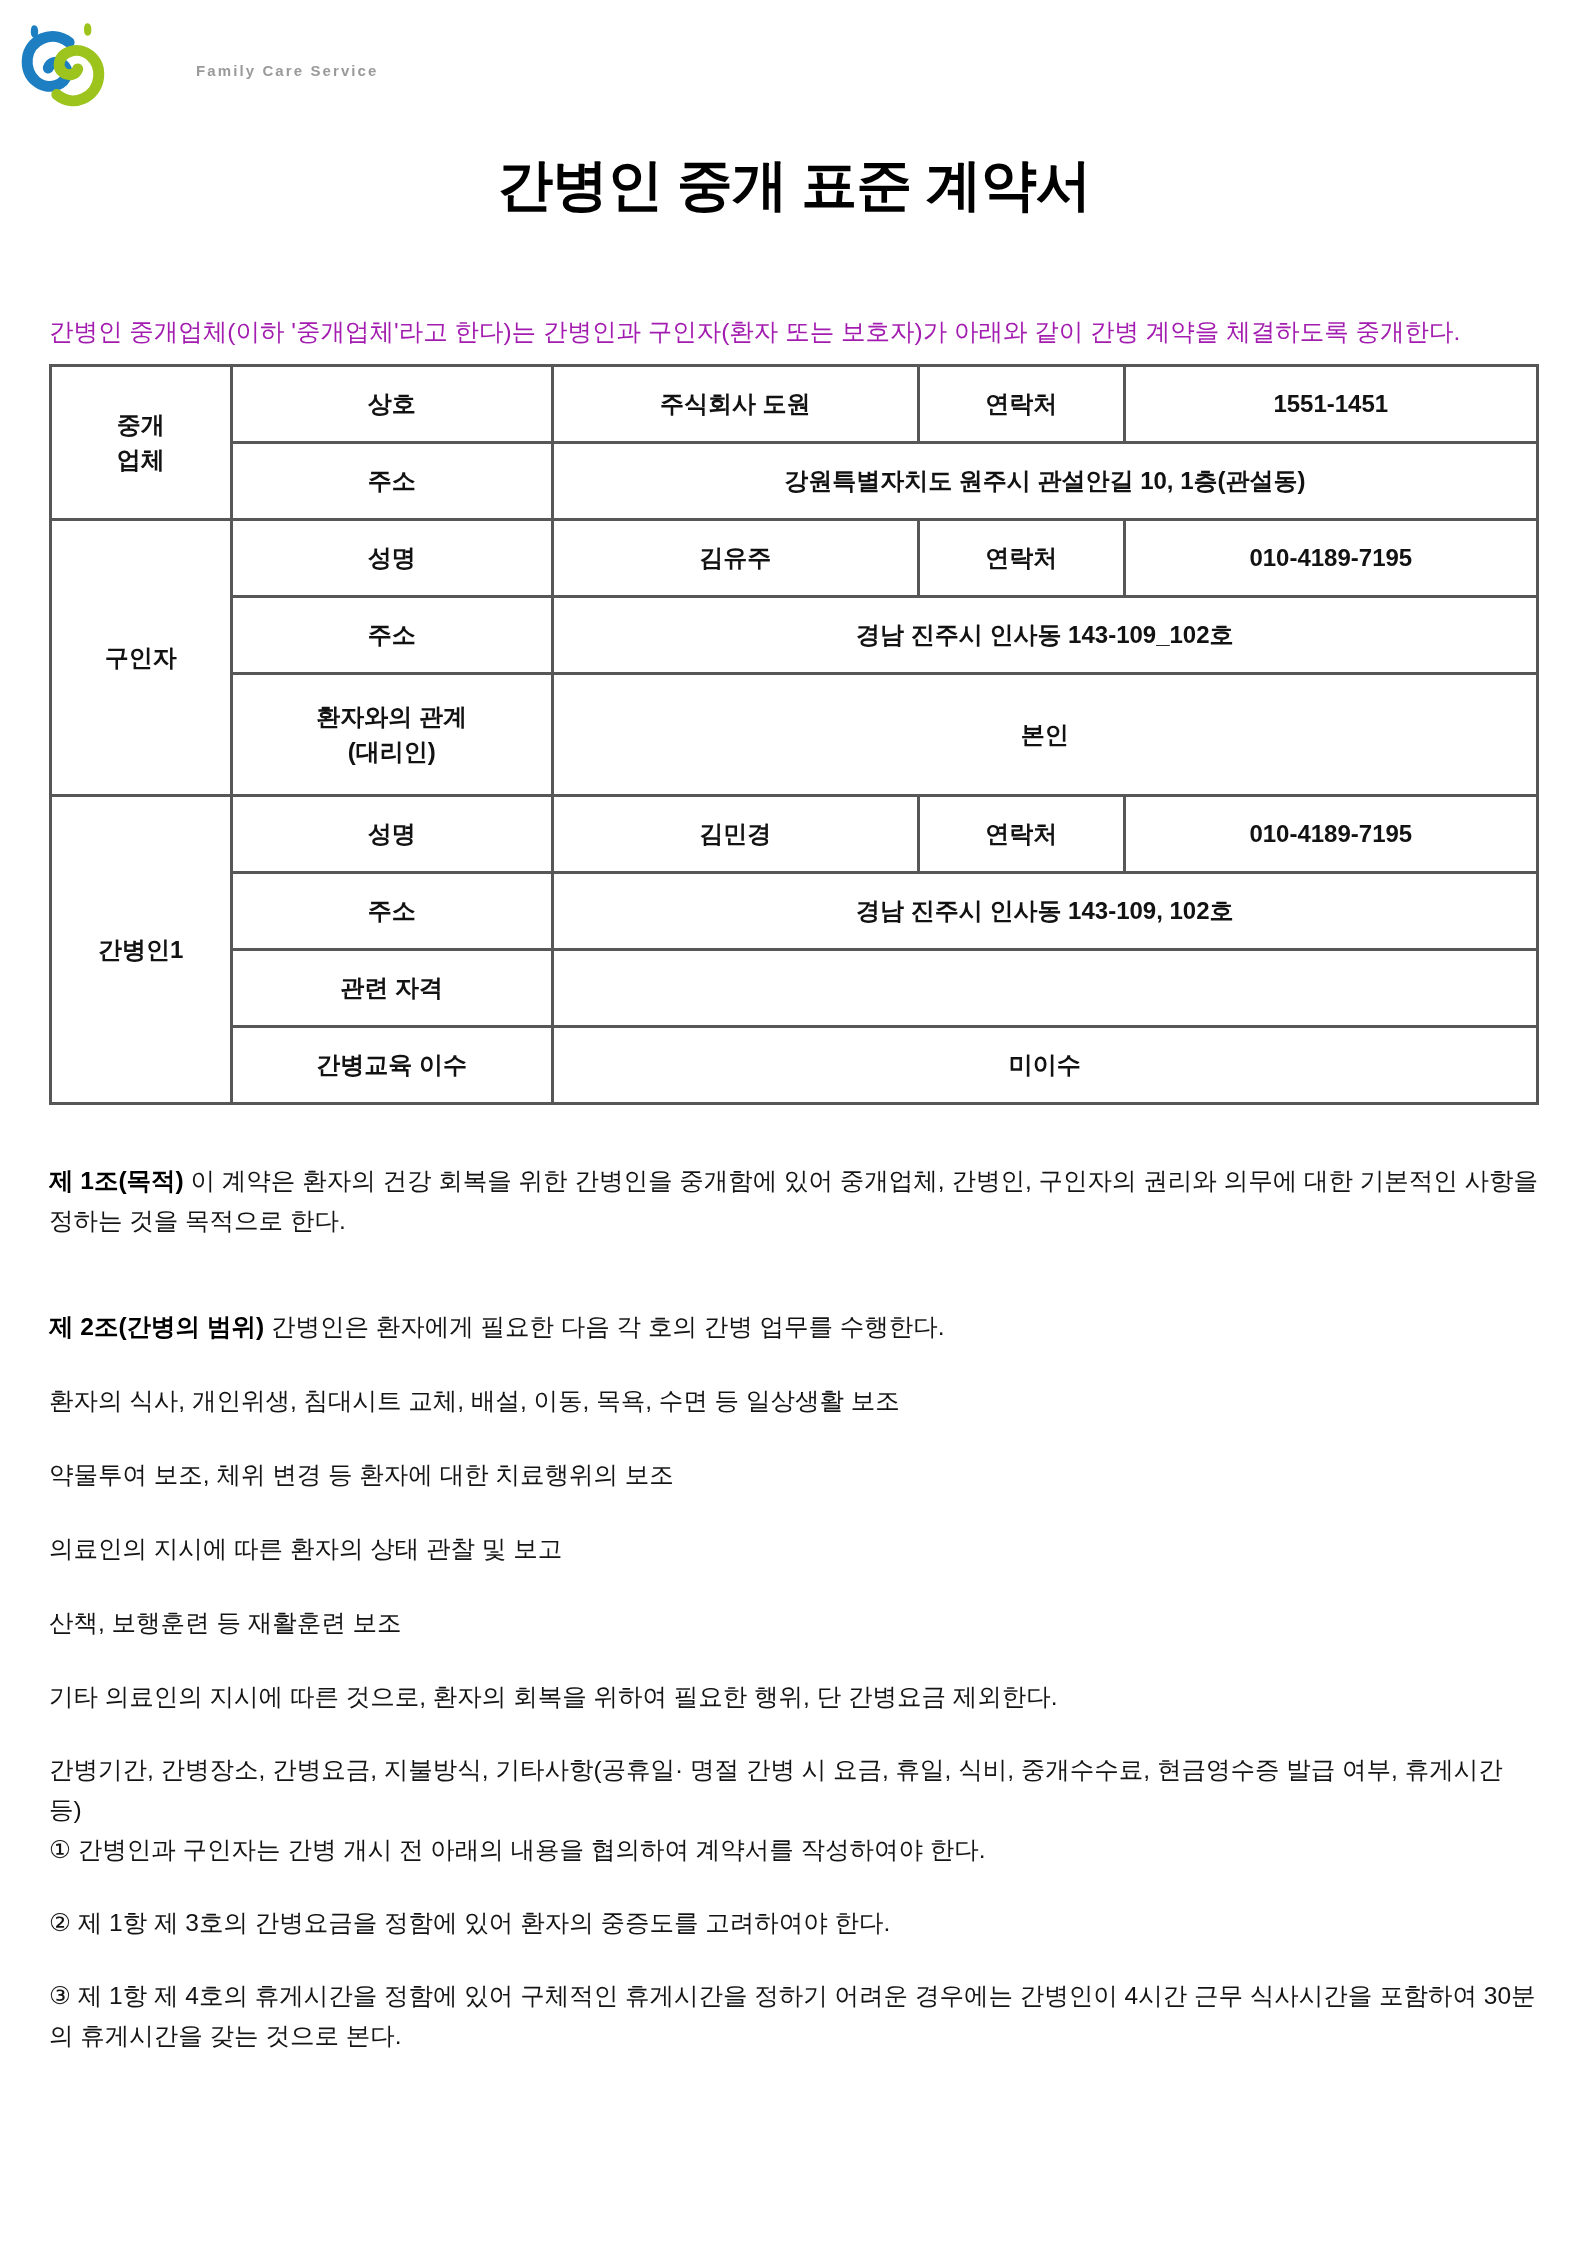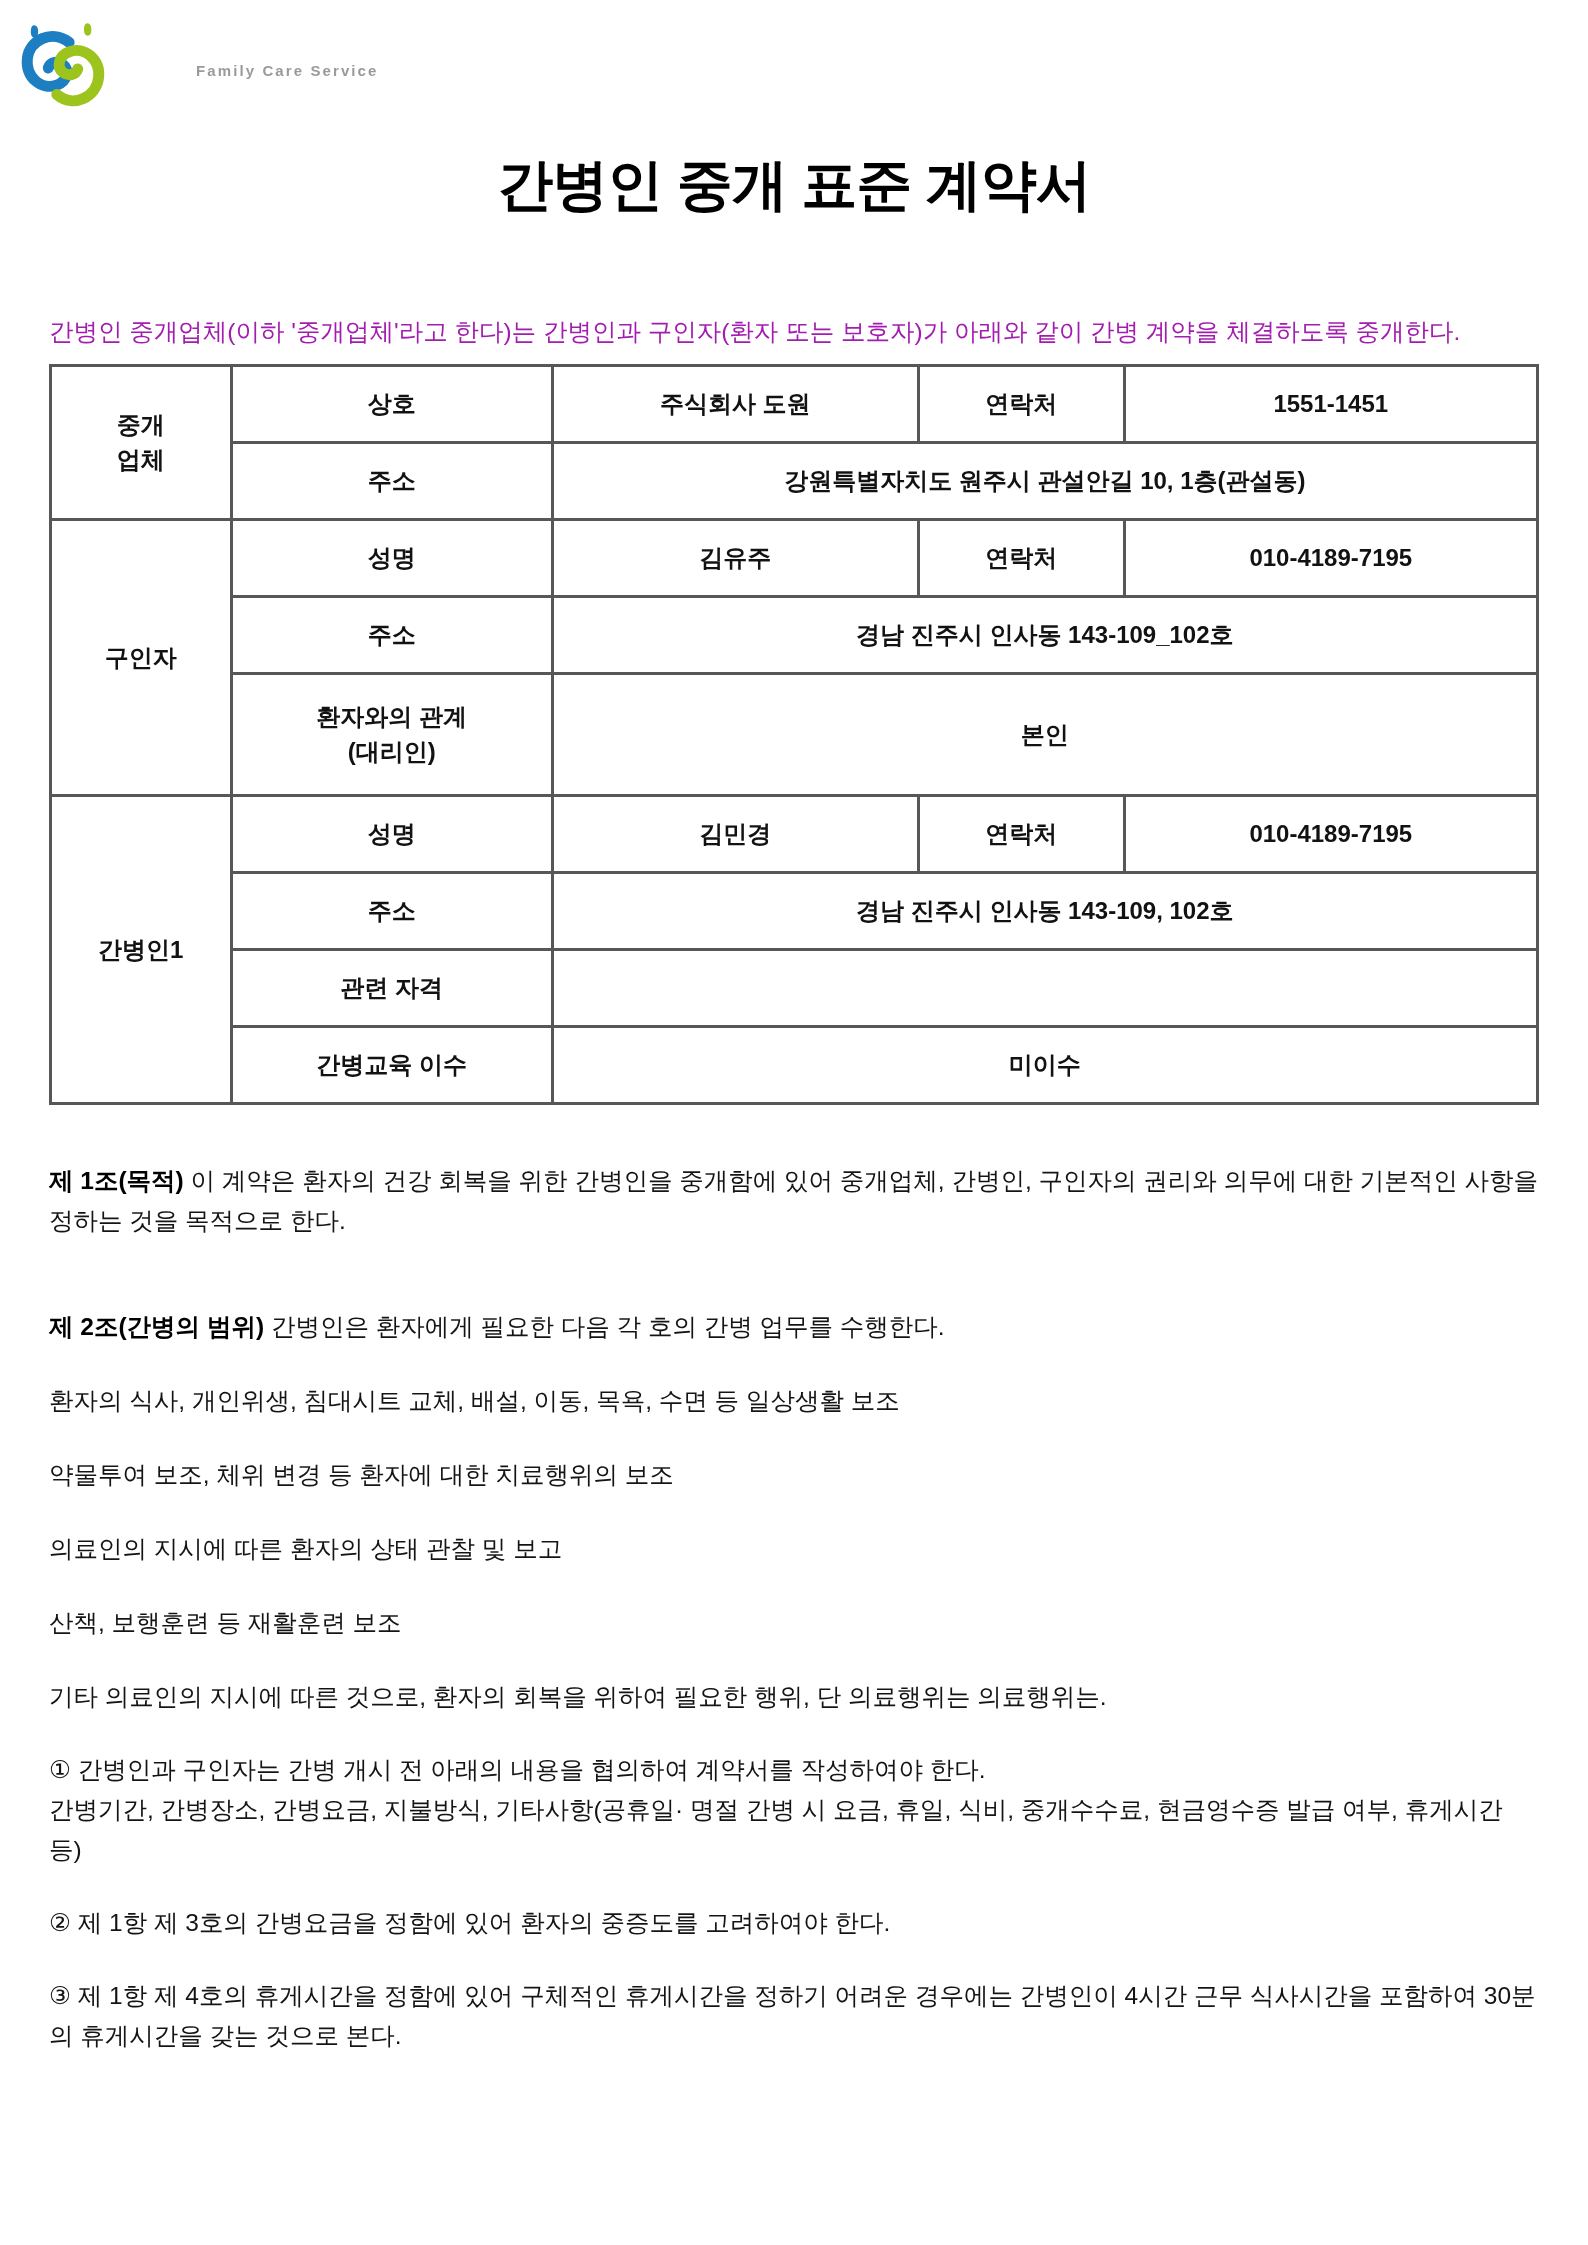--- a/index.html
+++ b/index.html
@@ -141,22 +141,22 @@
   </p>
 
   <p class="article art-2">
     <strong>제 2조(간병의 범위)</strong>
     <span>간병인은 환자에게 필요한 다음 각 호의 간병 업무를 수행한다.</span>
   </p>
   <p class="article scope-item">환자의 식사, 개인위생, 침대시트 교체, 배설, 이동, 목욕, 수면 등 일상생활 보조</p>
   <p class="article scope-item">약물투여 보조, 체위 변경 등 환자에 대한 치료행위의 보조</p>
   <p class="article scope-item">의료인의 지시에 따른 환자의 상태 관찰 및 보고</p>
   <p class="article scope-item">산책, 보행훈련 등 재활훈련 보조</p>
-  <p class="article scope-item">기타 의료인의 지시에 따른 것으로, 환자의 회복을 위하여 필요한 행위, 단 의료행위는 의료행위는.</p>
+  <p class="article scope-item">기타 의료인의 지시에 따른 것으로, 환자의 회복을 위하여 필요한 행위, 단 간병요금 제외한다.</p>
 
   <div class="article clause">
+    <div>간병기간, 간병장소, 간병요금, 지불방식, 기타사항(공휴일· 명절 간병 시 요금, 휴일, 식비, 중개수수료, 현금영수증 발급 여부, 휴게시간 등)</div>
     <div>① 간병인과 구인자는 간병 개시 전 아래의 내용을 협의하여 계약서를 작성하여야 한다.</div>
-    <div>간병기간, 간병장소, 간병요금, 지불방식, 기타사항(공휴일· 명절 간병 시 요금, 휴일, 식비, 중개수수료, 현금영수증 발급 여부, 휴게시간 등)</div>
   </div>
   <p class="article clause">② 제 1항 제 3호의 간병요금을 정함에 있어 환자의 중증도를 고려하여야 한다.</p>
   <p class="article clause">③ 제 1항 제 4호의 휴게시간을 정함에 있어 구체적인 휴게시간을 정하기 어려운 경우에는 간병인이 4시간 근무 식사시간을 포함하여 30분의 휴게시간을 갖는 것으로 본다.</p>
 
 </div>
 
 </body></html>

